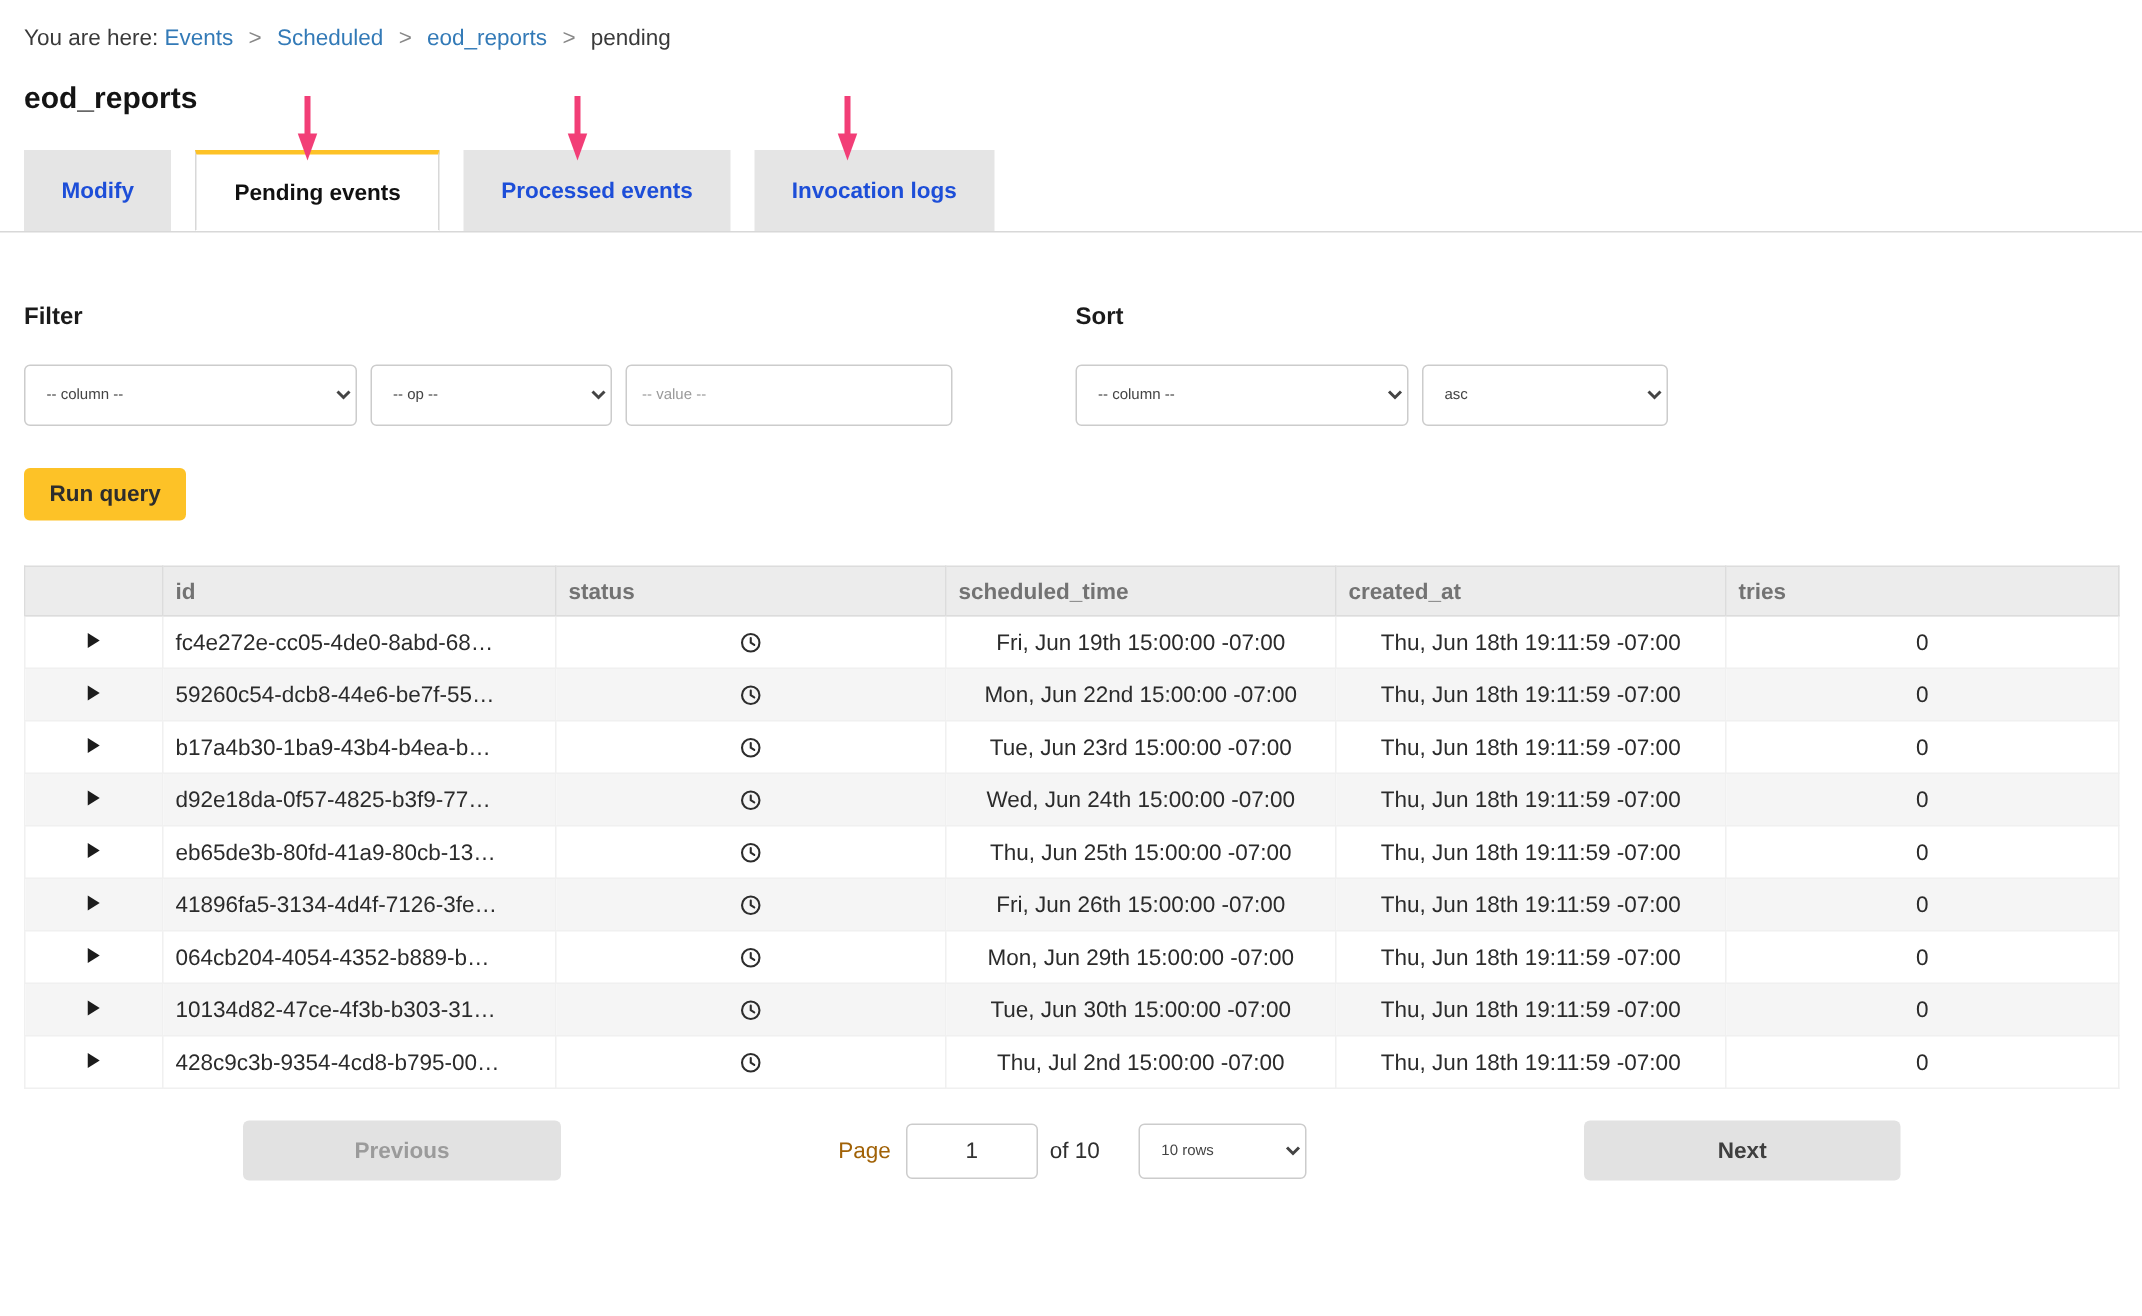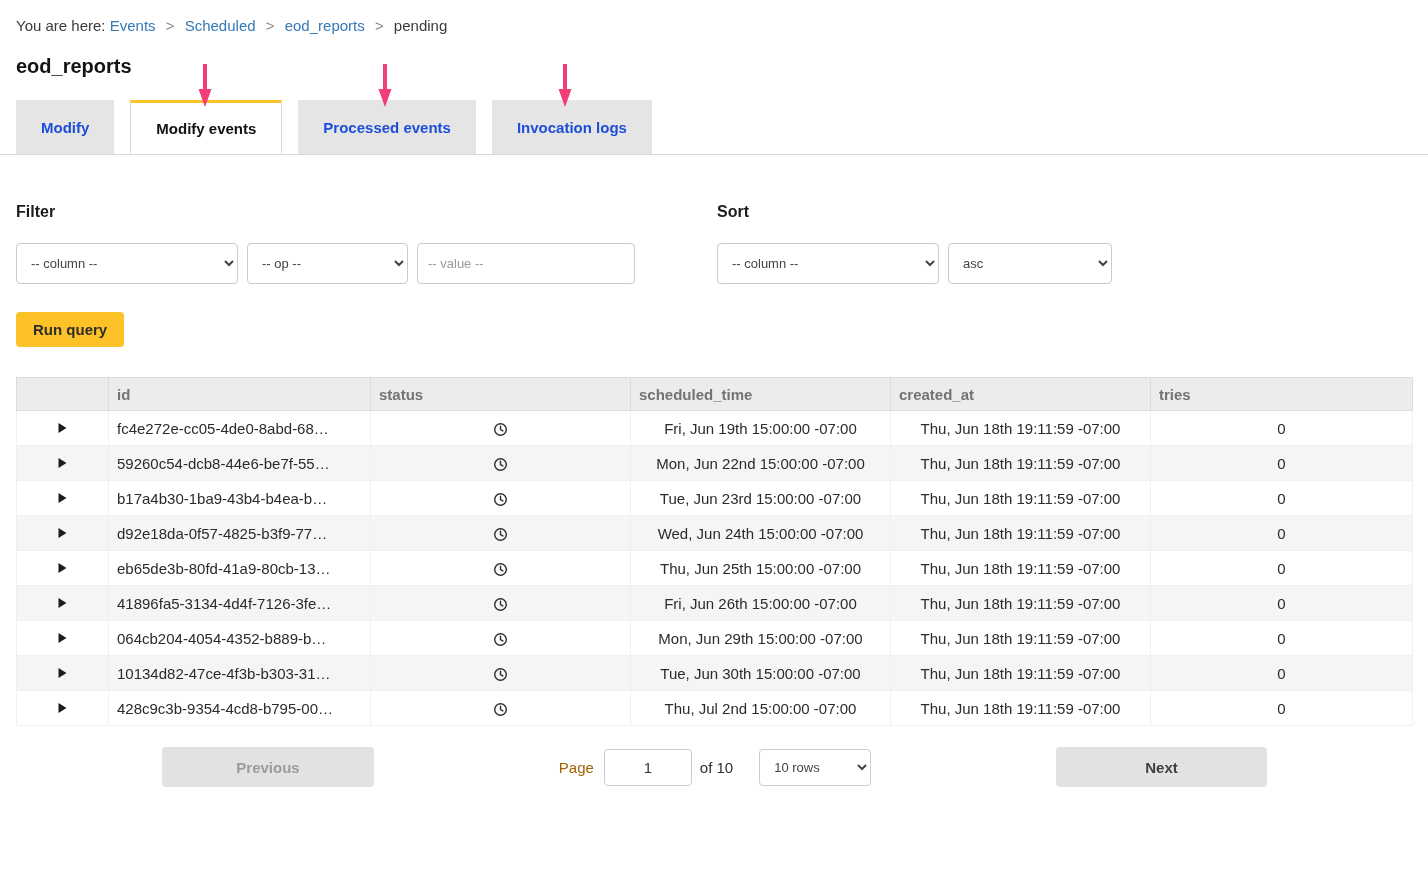--- a/index.html
+++ b/index.html
@@ -40,21 +40,21 @@
     border-left: 1px solid #d8d8d8; border-right: 1px solid #d8d8d8;
     border-bottom: 1px solid #fff; margin-bottom: -1px;
   }
 
   
   .filters-row { display: flex; margin-top: 48px; }
   .group-label { font-size: 16px; font-weight: 700; color: #1b1b1b; margin-bottom: 22px; }
   .controls { display: flex; gap: 9px; }
   select, .text-input {
     height: 41px; border: 1px solid #ccc; border-radius: 4px; background: #fff;
-    font-family: "Liberation Sans", sans-serif; font-size: 13px; color: #444;
+    font-family: "Liberation Sans", sans-serif; font-size: 10px; color: #444;
     padding: 0 10px; outline: none;
   }
   .sel-col { width: 222px; }
   .sel-op { width: 161px; }
   .inp-value { width: 218px; color: #444; }
   .inp-value::placeholder { color: #9a9a9a; }
   .sort-group { margin-left: 82px; }
   .sel-sortcol { width: 222px; }
   .sel-order { width: 164px; }
 
@@ -127,21 +127,21 @@
     <line x1="8" y1="2" x2="8" y2="30" stroke="#f23e77" stroke-width="4"></line>
     <path d="M1.5 27 L14.5 27 L8 45 Z" fill="#f23e77"></path>
   </svg>
   <svg class="pink-arrow a3" width="16" height="46" viewBox="0 0 16 46">
     <line x1="8" y1="2" x2="8" y2="30" stroke="#f23e77" stroke-width="4"></line>
     <path d="M1.5 27 L14.5 27 L8 45 Z" fill="#f23e77"></path>
   </svg>
 
   <div class="tabbar">
     <div class="tab">Modify</div>
-    <div class="tab active">Modify events</div>
+    <div class="tab active">Pending events</div>
     <div class="tab">Processed events</div>
     <div class="tab">Invocation logs</div>
   </div>
 
   <div class="filters-row pad">
     <div class="filter-group">
       <div class="group-label">Filter</div>
       <div class="controls">
         <select class="sel-col">
           <option>-- column --</option>

